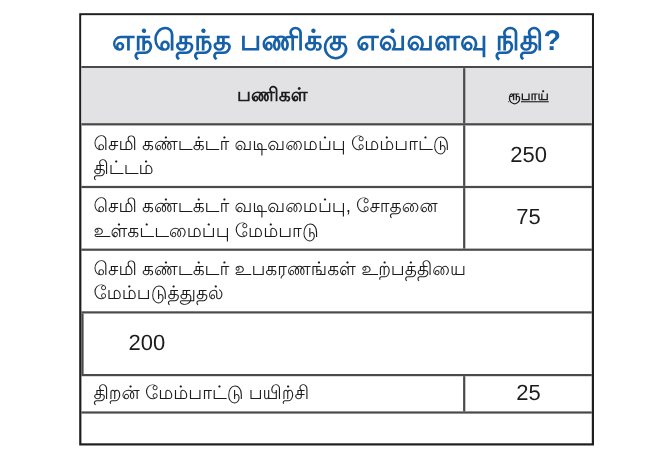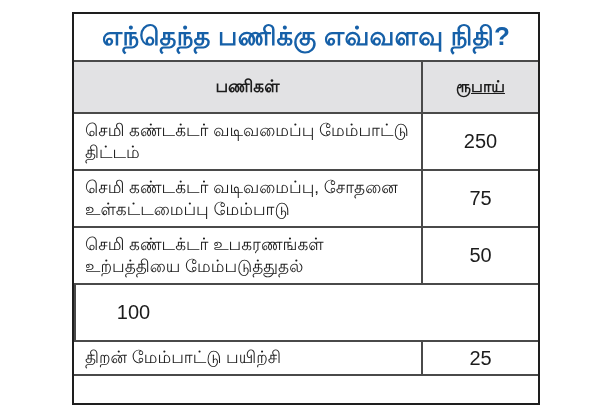--- a/index.html
+++ b/index.html
@@ -81,21 +81,21 @@
   }
   .header-row .cell-task {
     justify-content: center;
     font-weight: bold;
     font-size: 17px;
     padding: 0;
   }
   .header-row .cell-amount {
     flex-direction: column;
     font-weight: bold;
-    font-size: 16px;
+    font-size: 12px;
     line-height: 1.35;
     text-decoration: underline;
   }
 
   .data-row-tall  { height: 57px; }
   .data-row-short { height: 34px; }
 
   .total-row {
     flex: 1 1 auto;
     background: #e2e2e4;
@@ -131,25 +131,24 @@
       <div class="cell-amount">250</div>
     </div>
 
     <div class="trow data-row-tall">
       <div class="cell-task">செமி கண்டக்டர் வடிவமைப்பு, சோதனை உள்கட்டமைப்பு மேம்பாடு</div>
       <div class="cell-amount">75</div>
     </div>
 
     <div class="trow data-row-tall">
       <div class="cell-task">செமி கண்டக்டர் உபகரணங்கள் உற்பத்தியை மேம்படுத்துதல்</div>
-      <div class="cell-amount">50</div>
     </div>
 
     <div class="trow data-row-tall">
-      <div class="cell-amount">100</div>
+      <div class="cell-amount">200</div>
     </div>
 
     <div class="trow data-row-short">
       <div class="cell-task">திறன் மேம்பாட்டு பயிற்சி</div>
       <div class="cell-amount">25</div>
     </div>
 
     <div class="trow total-row">
       <div class="cell-task">மொத்தம்</div>
       <div class="cell-amount">500</div>

